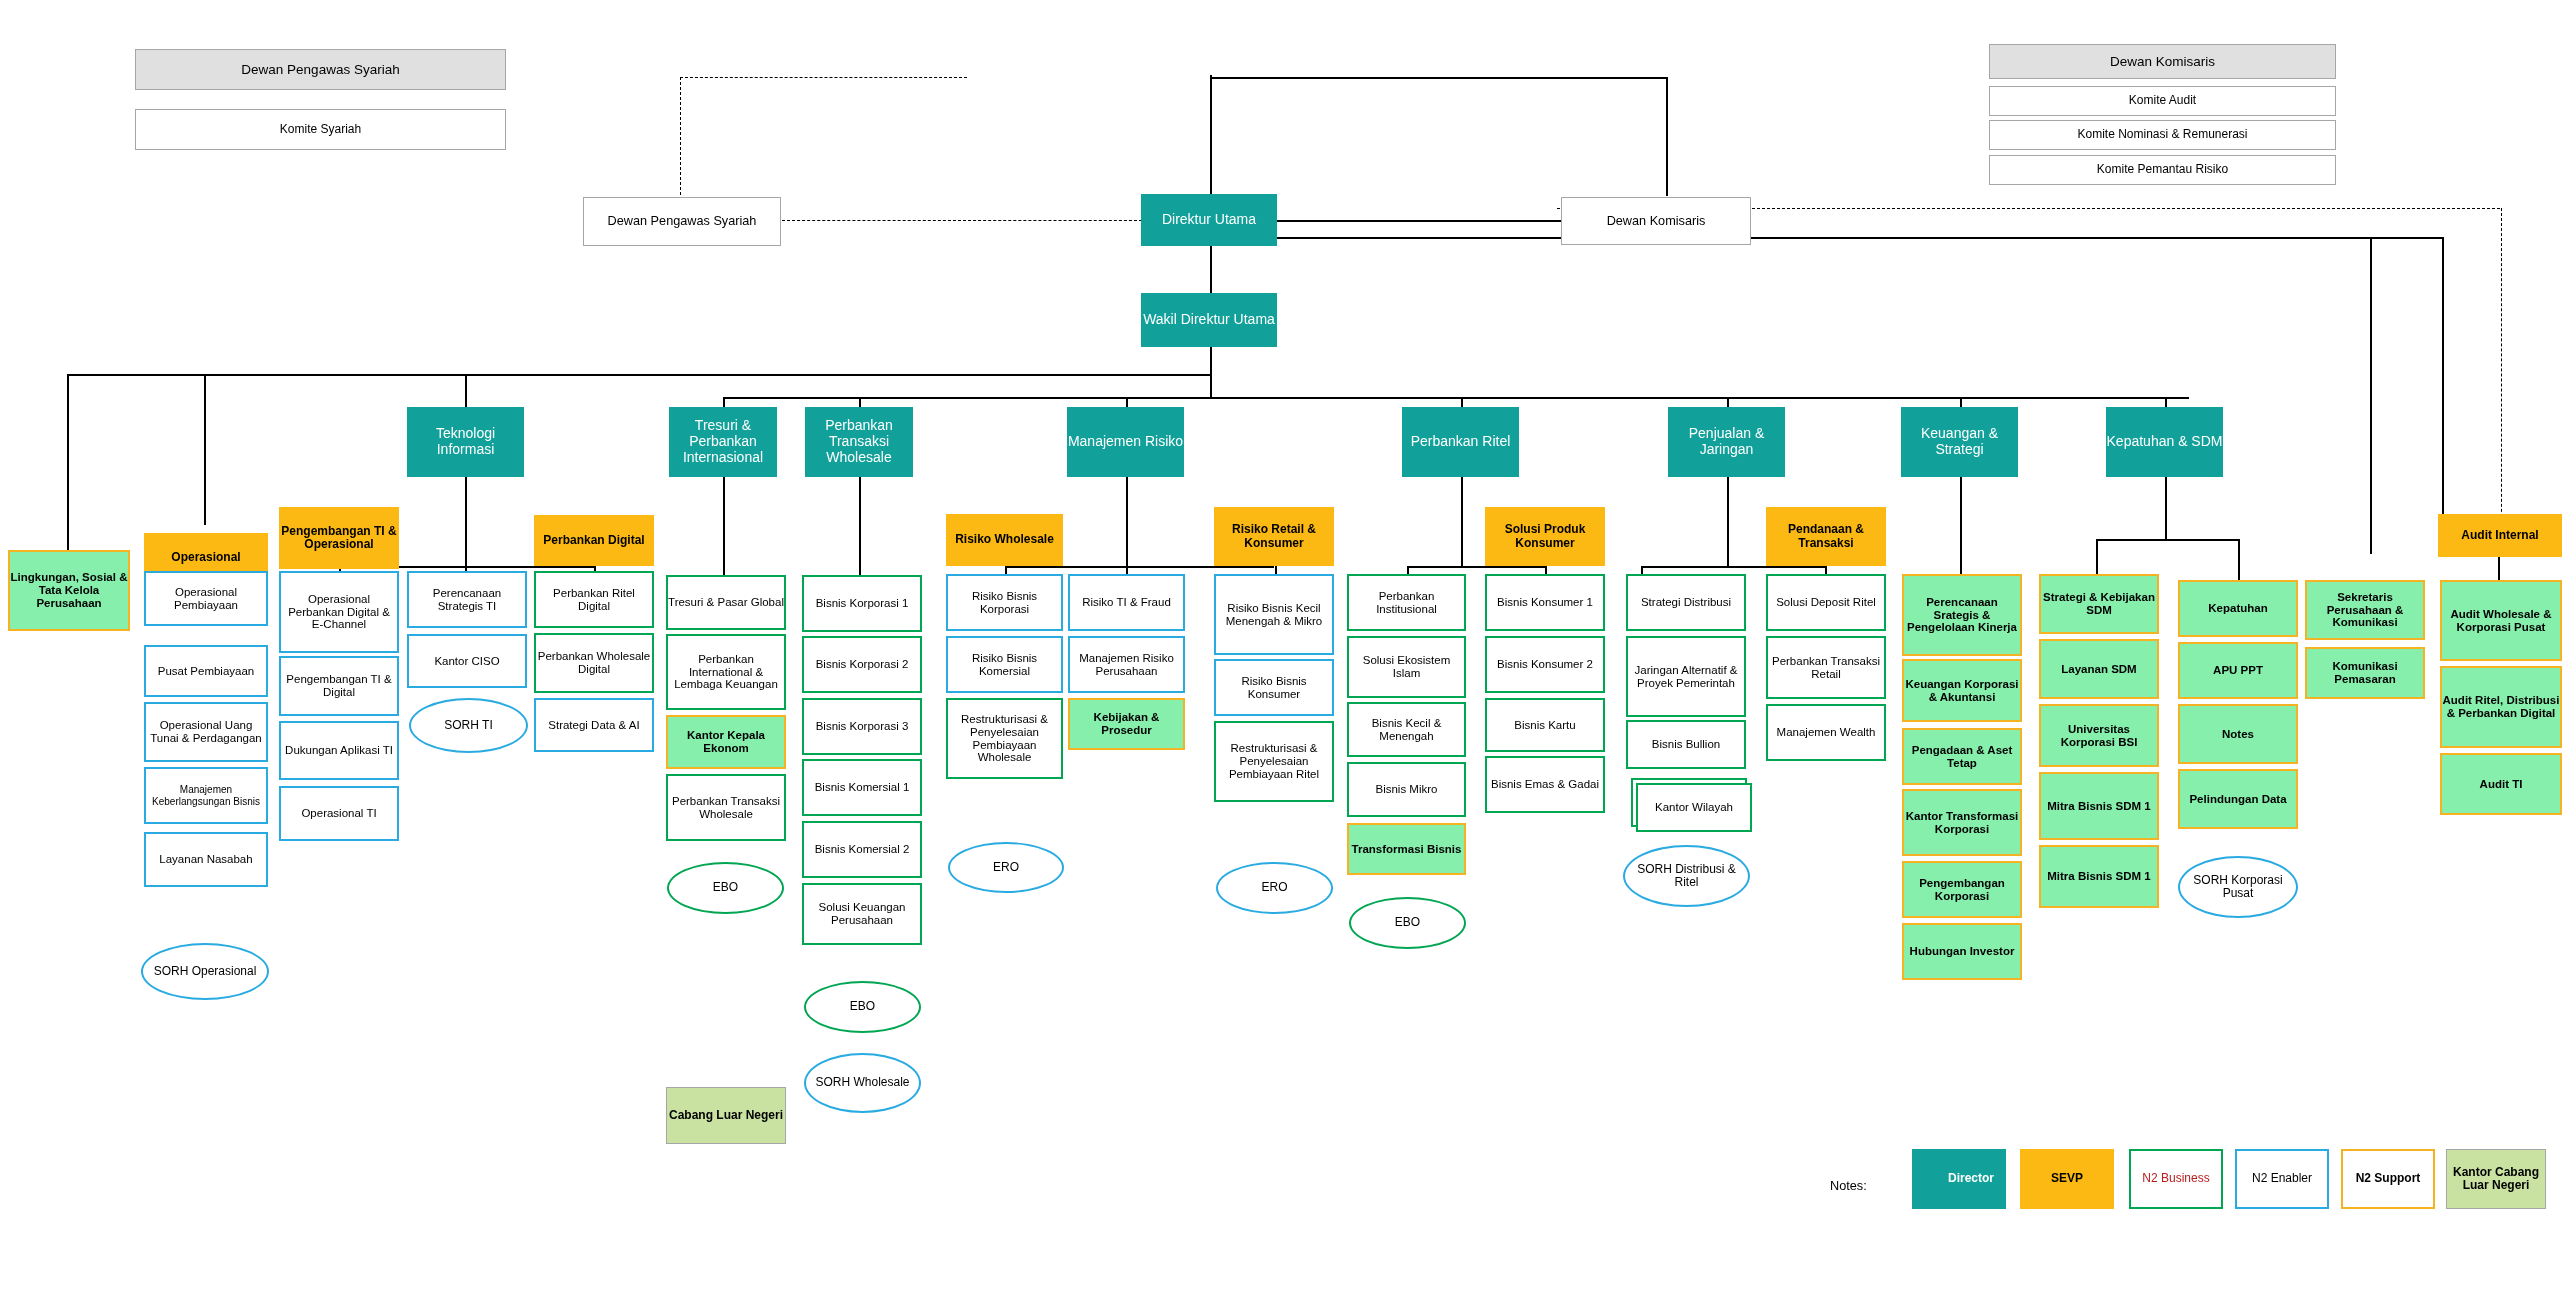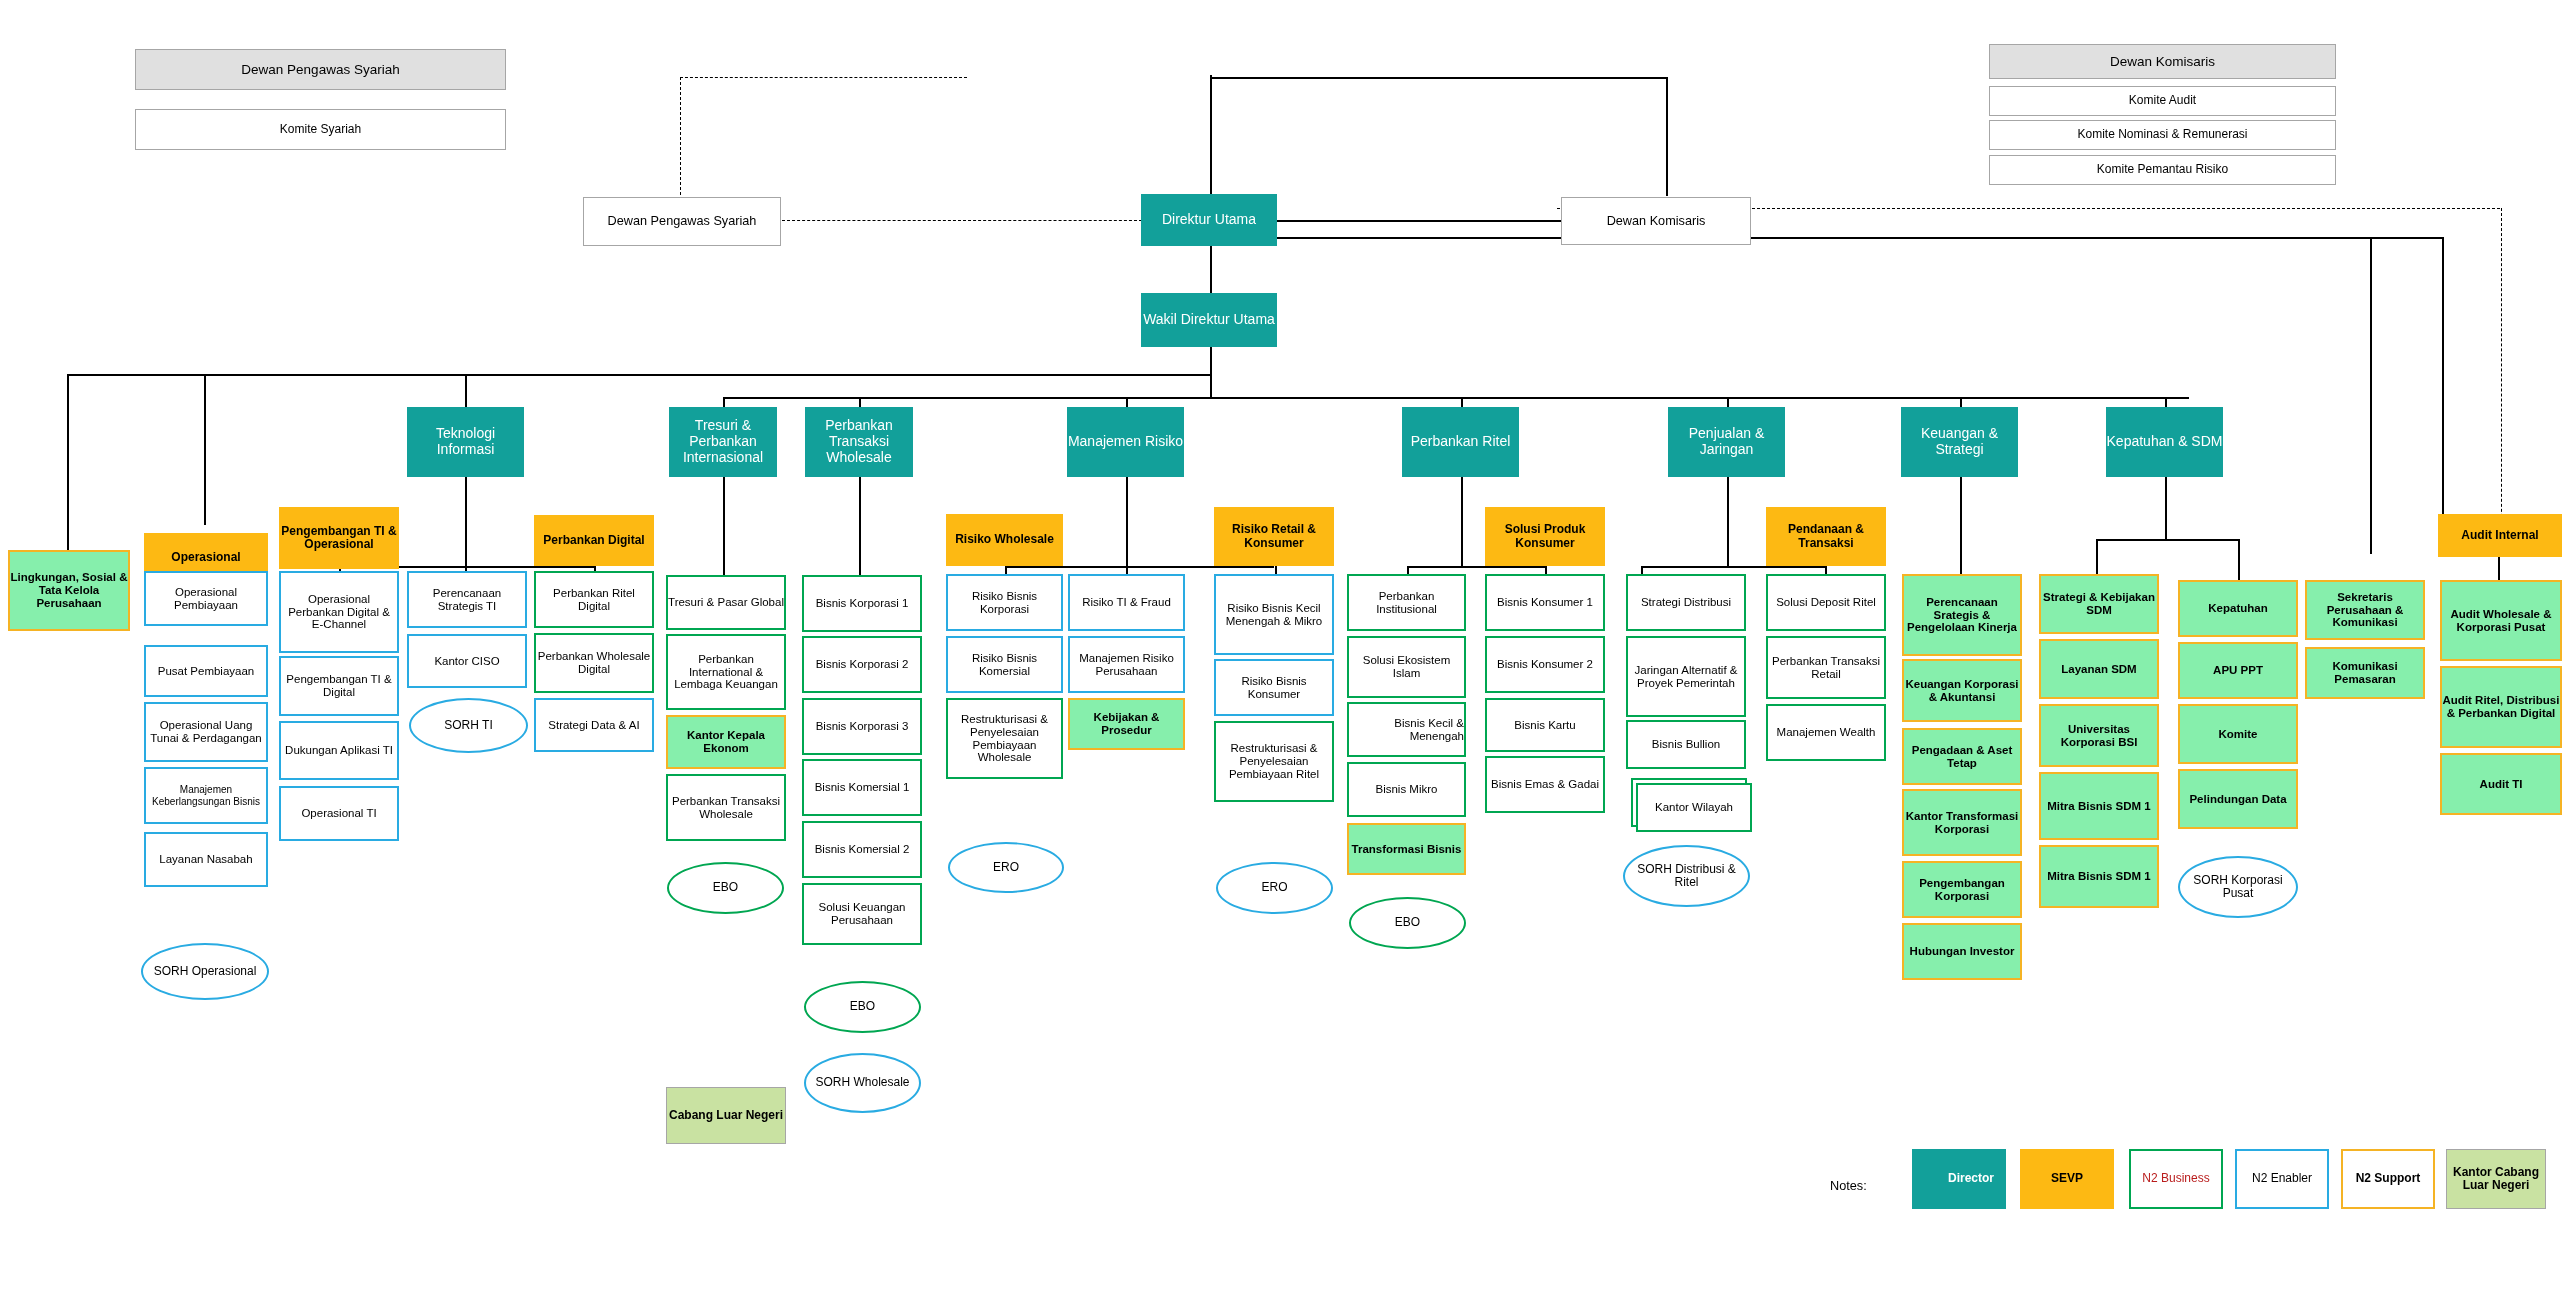--- a/index.html
+++ b/index.html
@@ -198,21 +198,21 @@
   <div class="box n2enabler" style="left:1068px;top:636px;width:117px;height:57px;">Manajemen Risiko Perusahaan</div>
   <div class="box n2support" style="left:1068px;top:698px;width:117px;height:52px;">Kebijakan &amp; Prosedur</div>
 
   <div class="box n2enabler" style="left:1214px;top:574px;width:120px;height:81px;">Risiko Bisnis Kecil Menengah &amp; Mikro</div>
   <div class="box n2enabler" style="left:1214px;top:659px;width:120px;height:57px;">Risiko Bisnis Konsumer</div>
   <div class="box n2business" style="left:1214px;top:721px;width:120px;height:81px;">Restrukturisasi &amp; Penyelesaian Pembiayaan Ritel</div>
   <div class="ellipse ell-blue" style="left:1216px;top:862px;width:117px;height:52px;">ERO</div>
 
   <div class="box n2business" style="left:1347px;top:574px;width:119px;height:57px;">Perbankan Institusional</div>
   <div class="box n2business" style="left:1347px;top:636px;width:119px;height:62px;">Solusi Ekosistem Islam</div>
-  <div class="box n2business" style="left:1347px;top:702px;width:119px;height:55px;text-align:right;">Bisnis Kecil &amp; Menengah</div>
+  <div class="box n2business" style="left:1347px;top:702px;width:119px;height:55px;">Bisnis Kecil &amp; Menengah</div>
   <div class="box n2business" style="left:1347px;top:762px;width:119px;height:55px;">Bisnis Mikro</div>
   <div class="box n2support" style="left:1347px;top:823px;width:119px;height:52px;">Transformasi Bisnis</div>
   <div class="ellipse ell-green" style="left:1349px;top:897px;width:117px;height:52px;">EBO</div>
 
   <div class="box n2business" style="left:1485px;top:574px;width:120px;height:57px;">Bisnis Konsumer 1</div>
   <div class="box n2business" style="left:1485px;top:636px;width:120px;height:57px;">Bisnis Konsumer 2</div>
   <div class="box n2business" style="left:1485px;top:698px;width:120px;height:54px;">Bisnis Kartu</div>
   <div class="box n2business" style="left:1485px;top:756px;width:120px;height:57px;">Bisnis Emas &amp; Gadai</div>
 
   <div class="box n2business" style="left:1626px;top:574px;width:120px;height:57px;">Strategi Distribusi</div>
@@ -234,21 +234,21 @@
   <div class="box n2support" style="left:1902px;top:923px;width:120px;height:57px;">Hubungan Investor</div>
 
   <div class="box n2support" style="left:2039px;top:574px;width:120px;height:60px;">Strategi &amp; Kebijakan SDM</div>
   <div class="box n2support" style="left:2039px;top:639px;width:120px;height:60px;">Layanan SDM</div>
   <div class="box n2support" style="left:2039px;top:704px;width:120px;height:63px;">Universitas Korporasi BSI</div>
   <div class="box n2support" style="left:2039px;top:772px;width:120px;height:68px;">Mitra Bisnis SDM 1</div>
   <div class="box n2support" style="left:2039px;top:845px;width:120px;height:63px;">Mitra Bisnis SDM 1</div>
 
   <div class="box n2support" style="left:2178px;top:580px;width:120px;height:57px;">Kepatuhan</div>
   <div class="box n2support" style="left:2178px;top:642px;width:120px;height:57px;">APU PPT</div>
-  <div class="box n2support" style="left:2178px;top:704px;width:120px;height:60px;">Komite</div>
+  <div class="box n2support" style="left:2178px;top:704px;width:120px;height:60px;">Notes</div>
   <div class="box n2support" style="left:2178px;top:769px;width:120px;height:60px;">Pelindungan Data</div>
   <div class="ellipse ell-blue" style="left:2178px;top:856px;width:120px;height:62px;">SORH Korporasi Pusat</div>
 
   <div class="box n2support" style="left:2305px;top:580px;width:120px;height:60px;">Sekretaris Perusahaan &amp; Komunikasi</div>
   <div class="box n2support" style="left:2305px;top:647px;width:120px;height:52px;">Komunikasi Pemasaran</div>
 
   <div class="box n2support" style="left:2440px;top:580px;width:122px;height:81px;">Audit Wholesale &amp; Korporasi Pusat</div>
   <div class="box n2support" style="left:2440px;top:666px;width:122px;height:82px;">Audit Ritel, Distribusi &amp; Perbankan Digital</div>
   <div class="box n2support" style="left:2440px;top:753px;width:122px;height:62px;">Audit TI</div>
 

